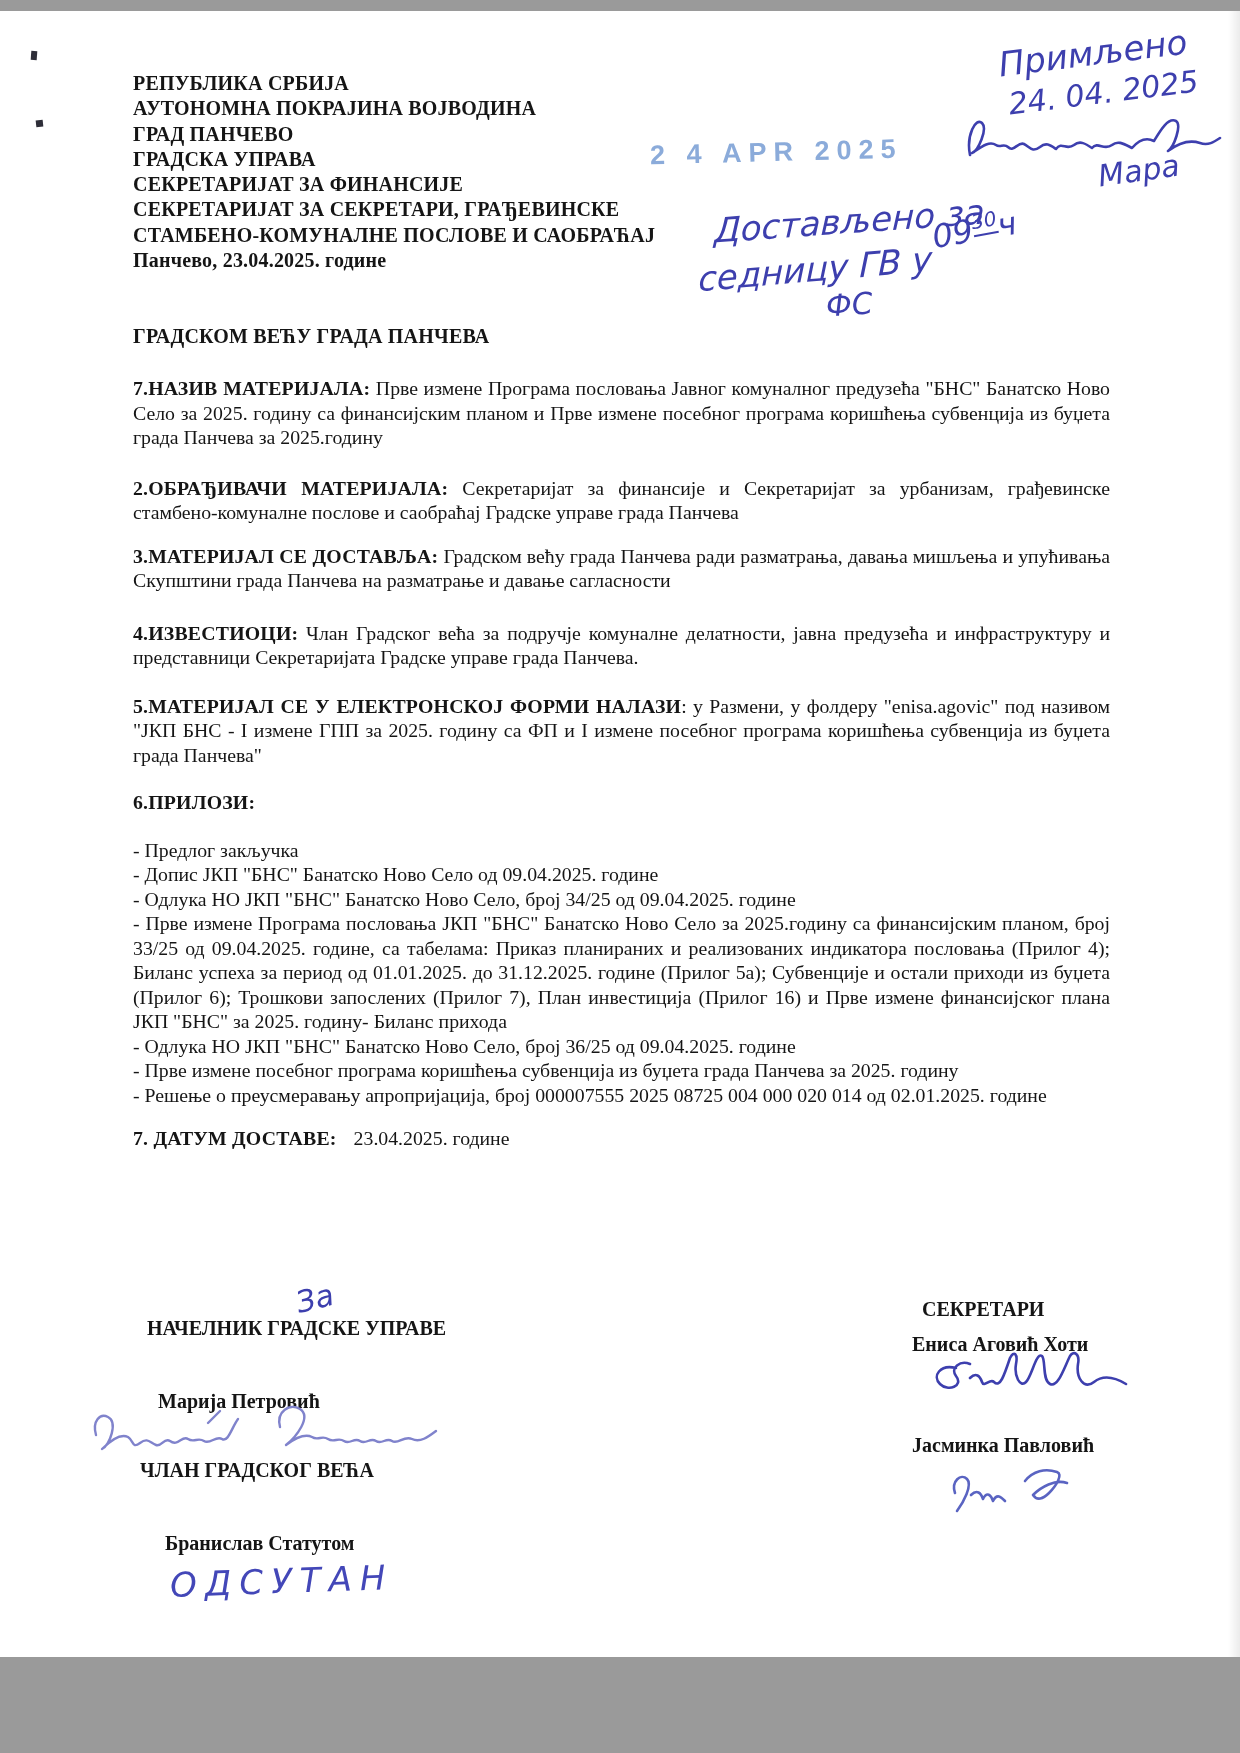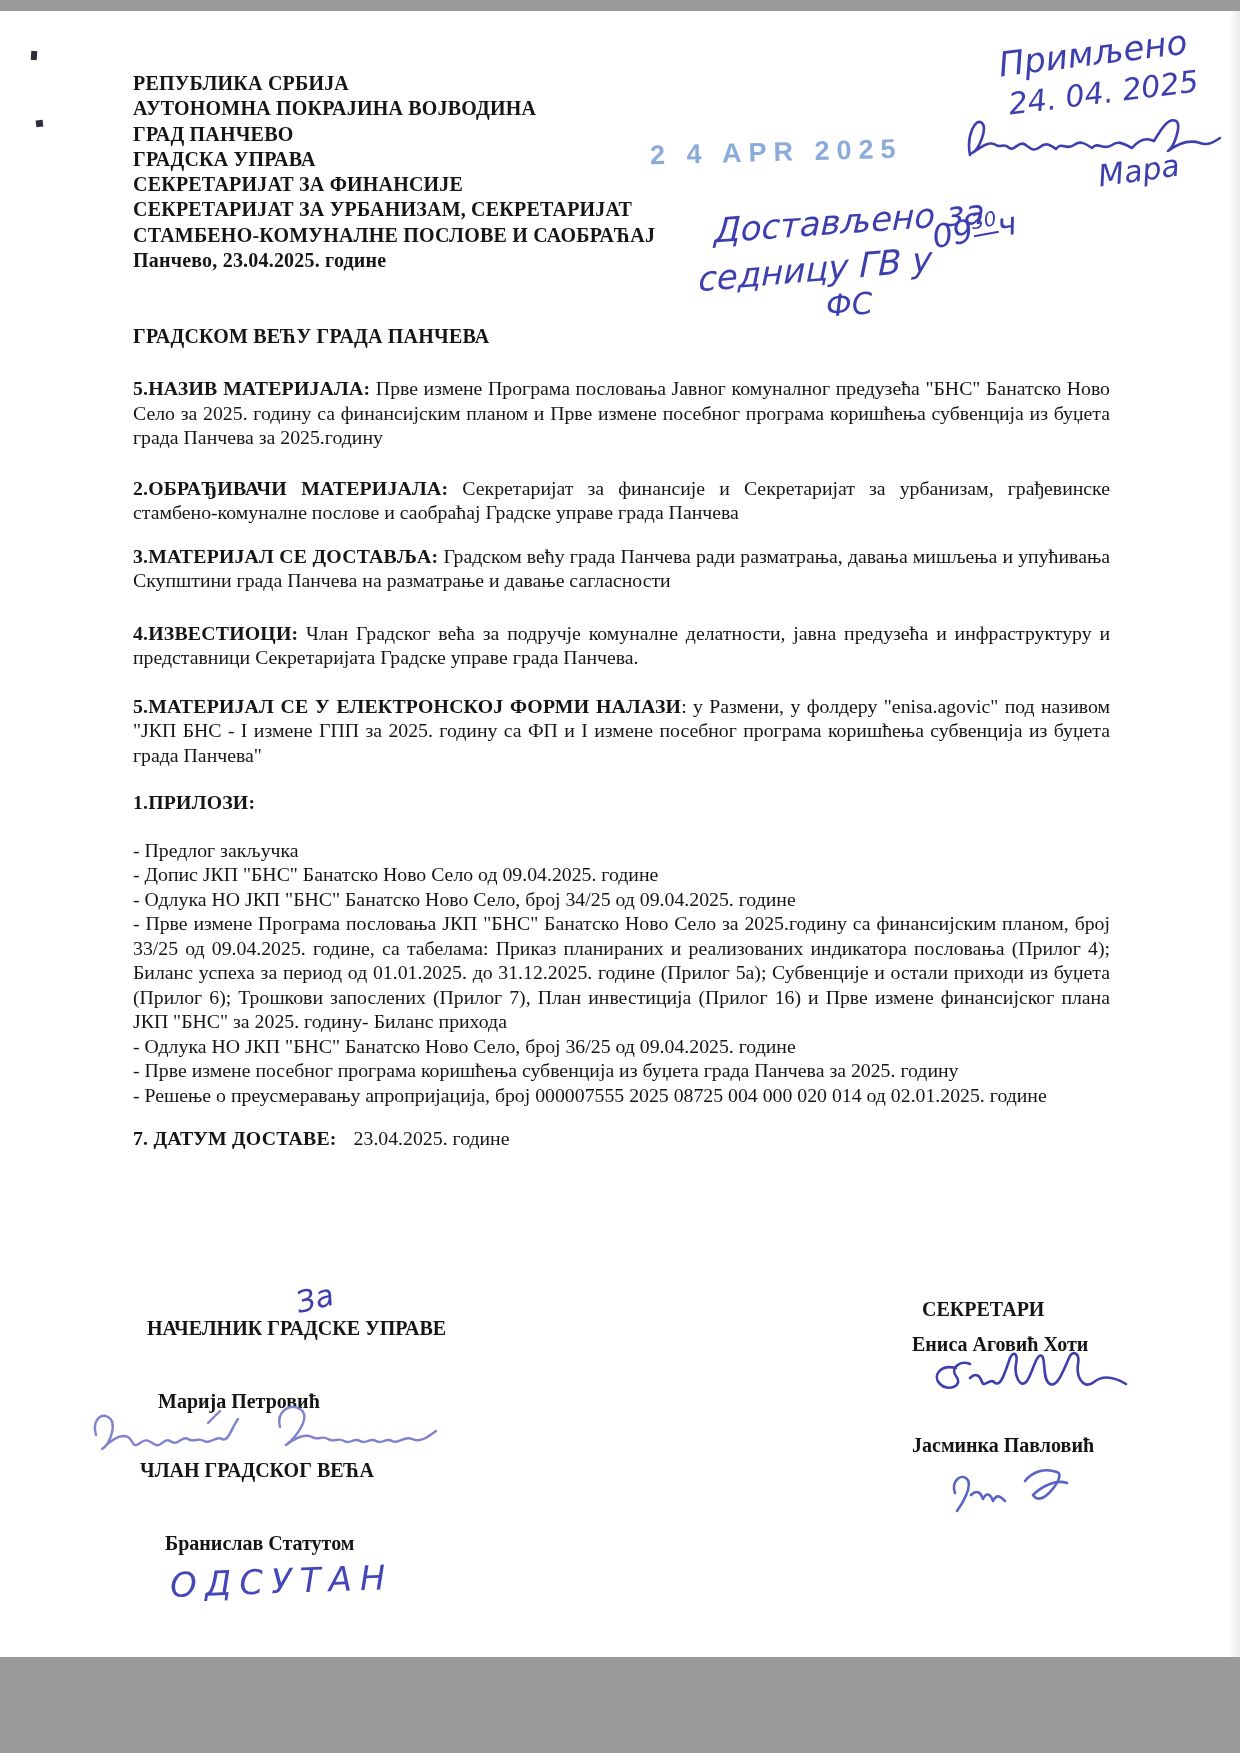--- a/index.html
+++ b/index.html
@@ -74,29 +74,29 @@
   <div class="speck s1"></div>
   <div class="speck s2"></div>
 
   <div class="content">
     <div class="header">
       <div>РЕПУБЛИКА СРБИЈА</div>
       <div>АУТОНОМНА ПОКРАЈИНА ВОЈВОДИНА</div>
       <div>ГРАД ПАНЧЕВО</div>
       <div>ГРАДСКА УПРАВА</div>
       <div>СЕКРЕТАРИЈАТ ЗА ФИНАНСИЈЕ</div>
-      <div>СЕКРЕТАРИЈАТ ЗА УРБАНИЗАМ, СЕКРЕТАРИЈАТ</div>
+      <div>СЕКРЕТАРИЈАТ ЗА СЕКРЕТАРИ, ГРАЂЕВИНСКЕ</div>
       <div>СТАМБЕНО-КОМУНАЛНЕ ПОСЛОВЕ И САОБРАЋАЈ</div>
       <div>Панчево,  23.04.2025. године</div>
     </div>
 
     <p class="addressee">ГРАДСКОМ ВЕЋУ ГРАДА ПАНЧЕВА</p>
 
     <p class="sec m1">
-      <b class="lbl">5.НАЗИВ МАТЕРИЈАЛА:</b>
+      <b class="lbl">7.НАЗИВ МАТЕРИЈАЛА:</b>
       <span>Прве измене Програма пословања Јавног комуналног предузећа "БНС" Банатско Ново Село за 2025. годину са финансијским планом и Прве измене посебног програма коришћења субвенција из буџета града Панчева за 2025.годину</span>
     </p>
 
     <p class="sec m2">
       <b class="lbl">2.ОБРАЂИВАЧИ МАТЕРИЈАЛА:</b>
       <span>Секретаријат за финансије и Секретаријат за урбанизам, грађевинске стамбено-комуналне послове и саобраћај Градске управе града Панчева</span>
     </p>
 
     <p class="sec m3">
       <b class="lbl">3.МАТЕРИЈАЛ СЕ ДОСТАВЉА:</b>
@@ -104,21 +104,21 @@
     </p>
 
     <p class="sec m4">
       <b class="lbl">4.ИЗВЕСТИОЦИ:</b>
       <span>Члан Градског већа за подручје комуналне делатности, јавна предузећа и инфраструктуру и представници Секретаријата Градске управе града Панчева.</span>
     </p>
 
     <p class="sec m5"><b class="lbl">5.МАТЕРИЈАЛ СЕ У ЕЛЕКТРОНСКОЈ ФОРМИ НАЛАЗИ</b><span>: у Размени, у фолдеру "enisa.agovic" под називом "ЈКП БНС - I измене ГПП за 2025. годину са ФП и I измене посебног програма коришћења субвенција из буџета града Панчева"</span></p>
 
     <p class="sec m6">
-      <b class="lbl">1.ПРИЛОЗИ:</b>
+      <b class="lbl">6.ПРИЛОЗИ:</b>
     </p>
 
     <div class="att-list">
       <div class="att">- Предлог закључка</div>
       <div class="att">- Допис ЈКП "БНС" Банатско Ново Село од  09.04.2025. године</div>
       <div class="att">- Одлука НО ЈКП "БНС" Банатско Ново Село, број 34/25 од 09.04.2025. године</div>
       <div class="att">- Прве измене Програма пословања ЈКП "БНС" Банатско Ново Село за 2025.годину са финансијским планом, број 33/25 од 09.04.2025. године, са табелама: Приказ планираних и реализованих индикатора пословања (Прилог 4); Биланс успеха за период од 01.01.2025. до 31.12.2025. године (Прилог 5а); Субвенције и остали приходи из буџета (Прилог 6); Трошкови запослених (Прилог 7), План инвестиција (Прилог 16) и Прве измене финансијског плана ЈКП "БНС" за 2025. годину- Биланс прихода</div>
       <div class="att">- Одлука НО ЈКП "БНС" Банатско Ново Село, број 36/25 од 09.04.2025. године</div>
       <div class="att">- Прве измене посебног програма коришћења субвенција из буџета града Панчева за 2025. годину</div>
       <div class="att">- Решење о преусмеравању апропријација, број 000007555 2025 08725 004 000 020 014 од 02.01.2025. године</div>

